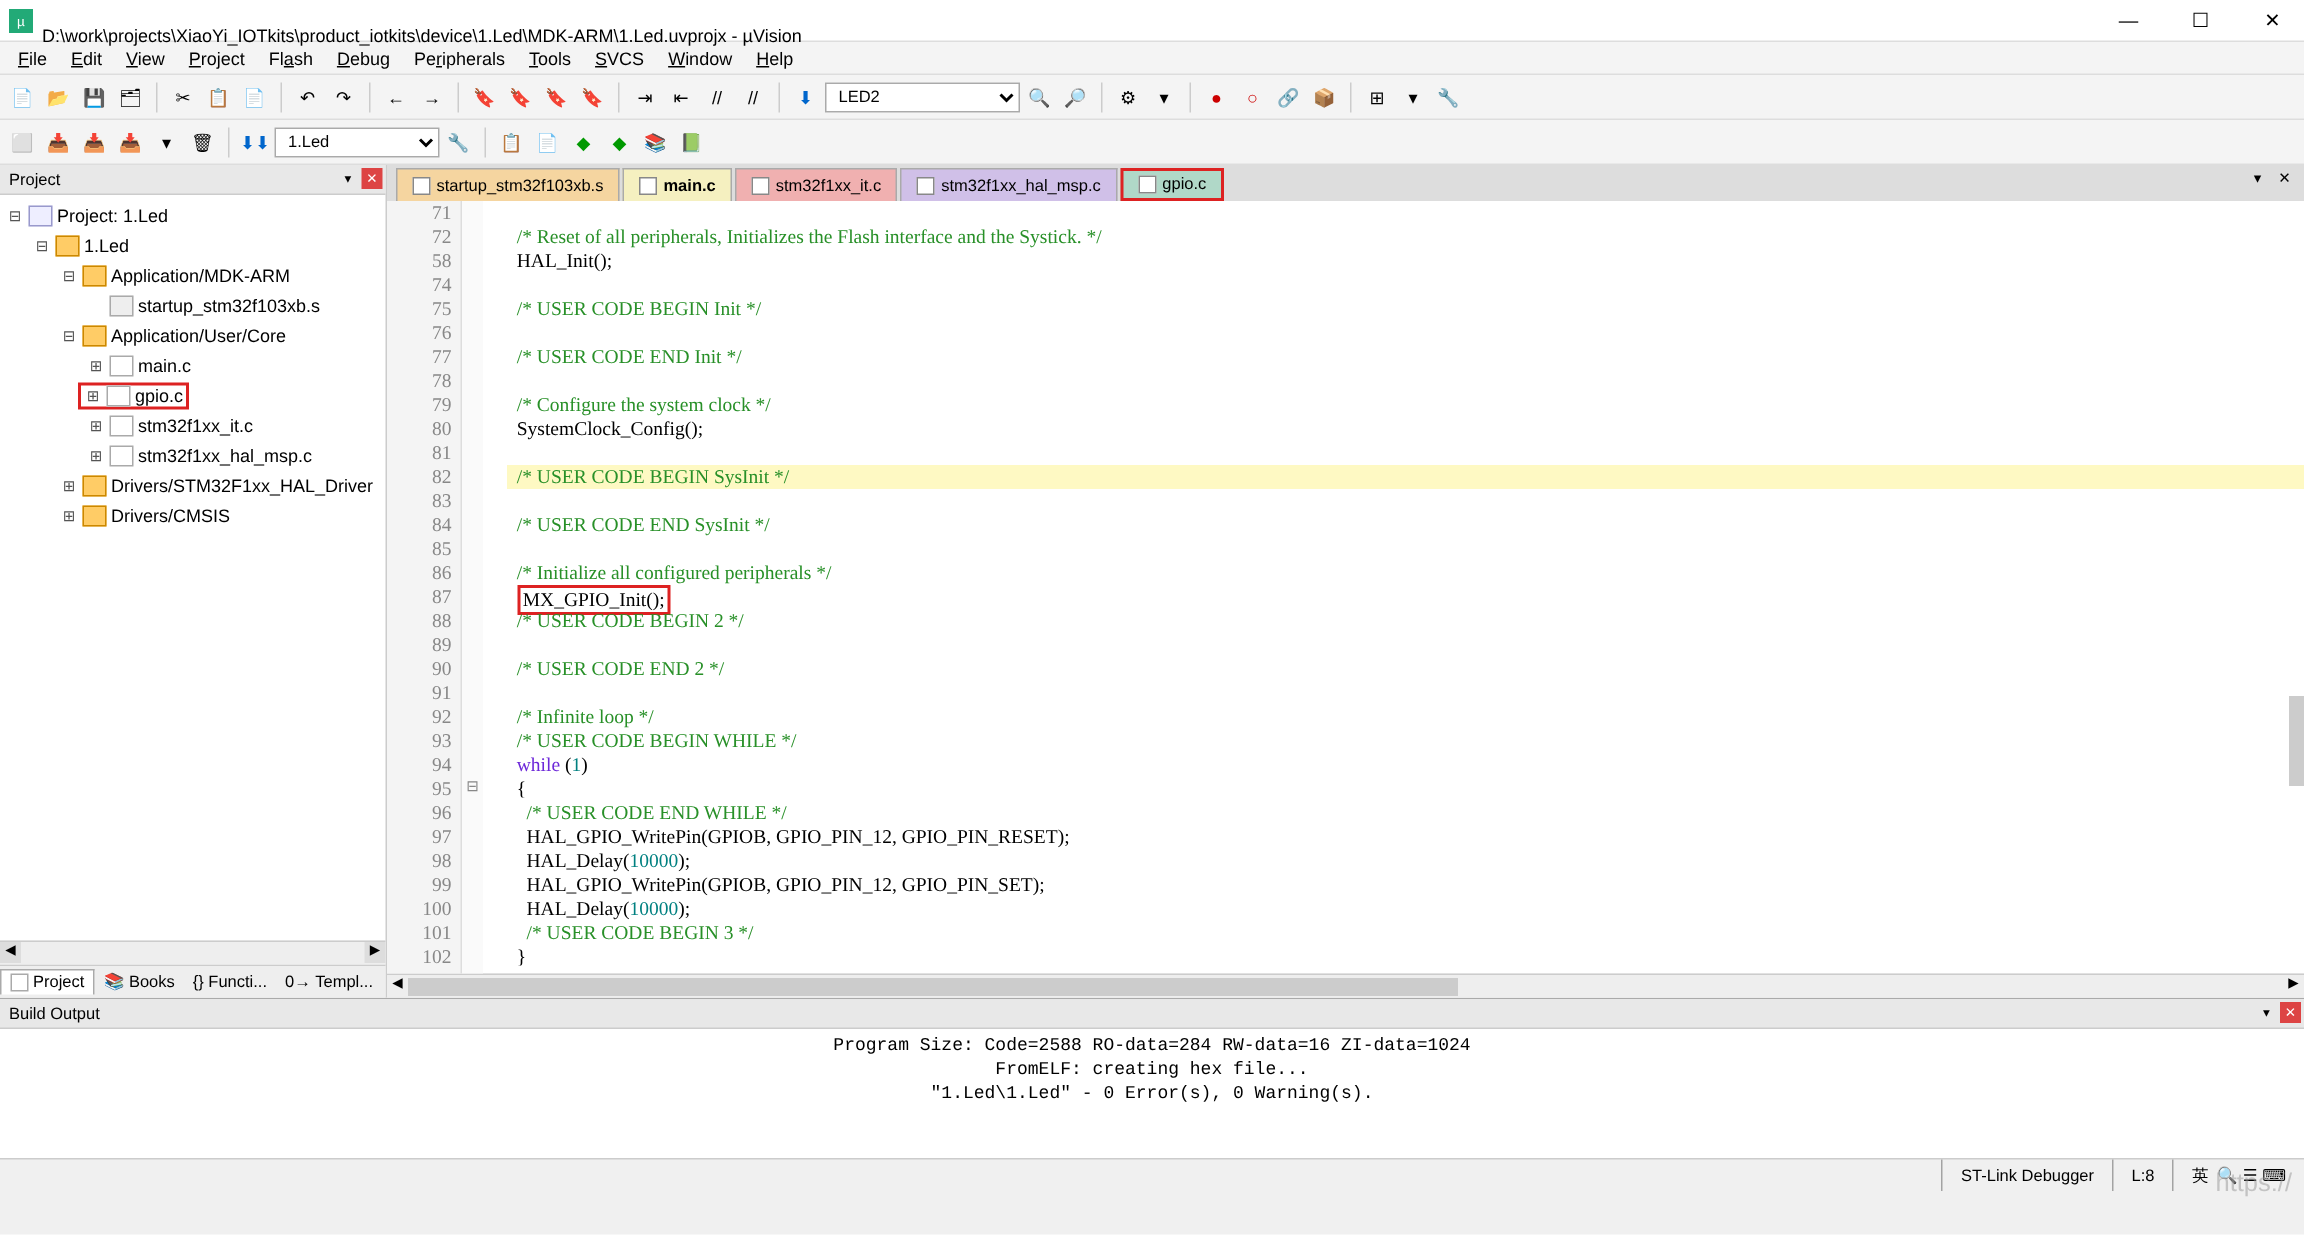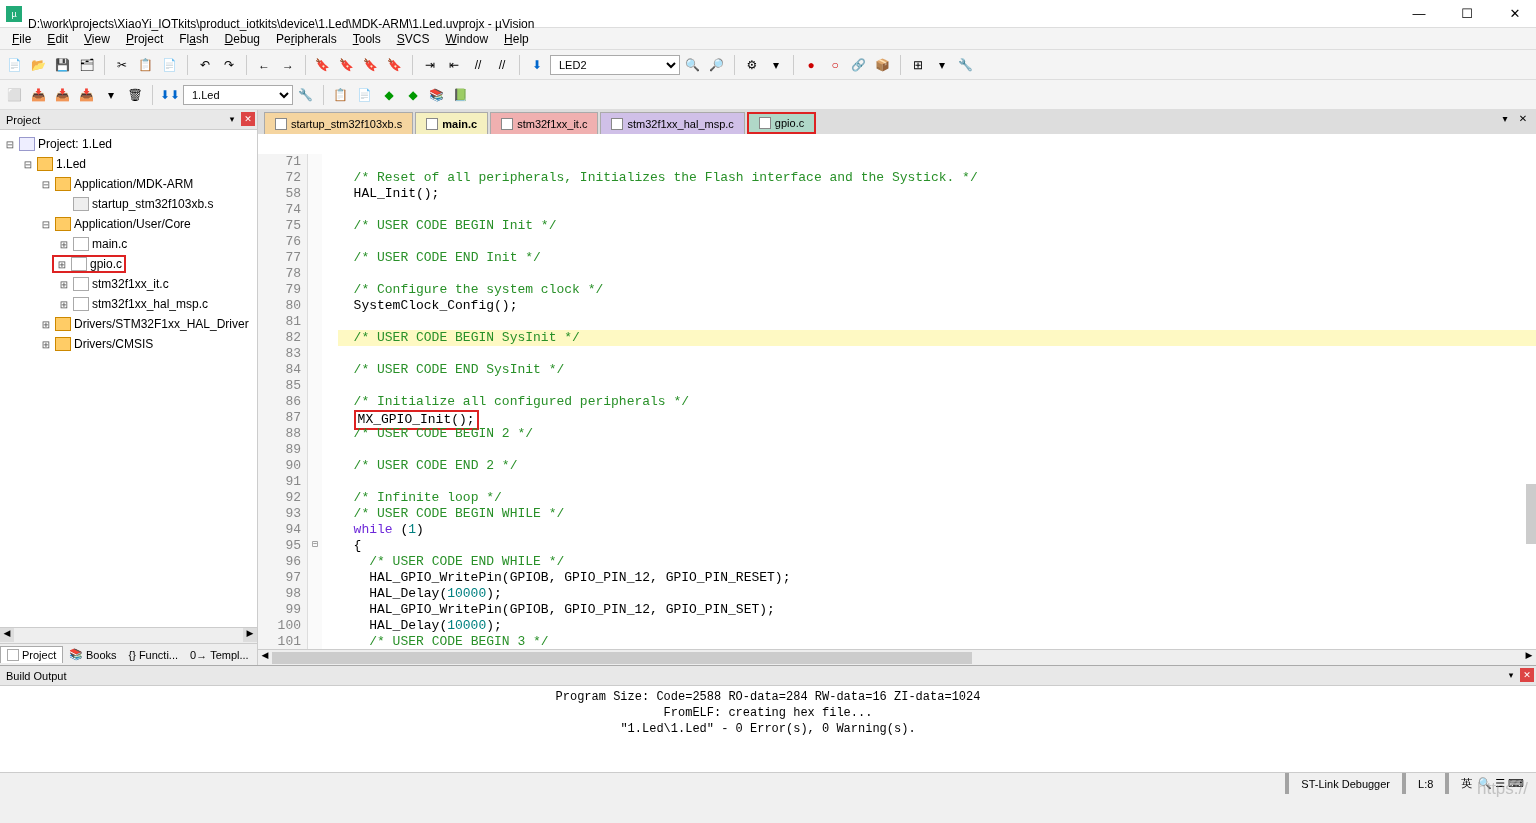--- a/index.html
+++ b/index.html
@@ -42,41 +42,41 @@
   .file-tabs { height: 24px; background: #ddd; display: flex; align-items: flex-end; padding-left: 6px; position: relative; }
   .ftab { height: 22px; padding: 0 10px; display: flex; align-items: center; gap: 4px; border: 1px solid #aaa; border-bottom: none; margin-right: 2px; cursor: pointer; font-size: 11px; }
   .ftab .ficon { width: 12px; height: 12px; background: #fff; border: 1px solid #888; }
   .ftab.c-orange { background: #f5d5a0; }
   .ftab.c-yellow { background: #f5f0c0; }
   .ftab.c-red { background: #f0b0b0; }
   .ftab.c-purple { background: #d0c0e8; }
   .ftab.c-teal-hl { background: #b0d8c8; border: 2px solid #d22; }
   .ftab-ctrl { position: absolute; right: 6px; top: 3px; display: flex; gap: 4px; }
   .ftab-ctrl div { width: 14px; height: 14px; cursor: pointer; text-align: center; font-size: 10px; }
-  .code-area { flex: 1; display: flex; overflow: auto; font-family: Liberation Mono, monospace; font-size: 13px; position: relative; margin-top: 20px; }
+  .code-area { flex: 1; display: flex; overflow: auto; font-family: Liberation Serif, serif; font-size: 13px; position: relative; }
   .gutter { width: 50px; background: #f4f4f4; text-align: right; padding-right: 6px; color: #888; border-right: 1px solid #ddd; }
   .gutter div, .code div { height: 16px; line-height: 16px; }
   .fold-col { width: 14px; background: #fafafa; }
   .fold-col div { height: 16px; text-align: center; color: #888; font-size: 10px; }
   .code { flex: 1; padding-left: 16px; white-space: pre; }
   .code .ln { height: 16px; line-height: 16px; }
   .code .hl-green { background: #fef9c3; }
   .c-comment { color: #289028; }
   .c-kw { color: #6d28d9; }
   .c-num { color: #008080; }
   .hl-box { border: 2px solid #d22; display: inline-block; padding: 0 2px; }
   .editor-scroll { height: 16px; background: #eee; border-top: 1px solid #ccc; position: relative; }
   .editor-scroll .thumb { position: absolute; left: 14px; width: 700px; height: 12px; top: 2px; background: #ccc; }
   .editor-scroll .lbtn, .editor-scroll .rbtn { position: absolute; top: 0; width: 14px; height: 14px; text-align: center; font-size: 9px; cursor: pointer; }
   .editor-scroll .lbtn { left: 0; } .editor-scroll .rbtn { right: 0; }
   .build-output { border-top: 1px solid #aaa; background: #fff; }
   .bo-body { font-family: Consolas, "Courier New", monospace; font-size: 12px; padding: 4px 6px; height: 86px; overflow: auto; }
   .bo-body div { height: 16px; white-space: pre; text-align: center; }
   .statusbar { height: 22px; background: #f0f0f0; border-top: 1px solid #ccc; display: flex; align-items: center; font-size: 11px; }
-  .statusbar .seg { padding: 0 12px; border-left: 4px solid #a3a3a3; height: 100%; display: flex; align-items: center; }
+  .statusbar .seg { padding: 0 12px; border-left: 1px solid #a3a3a3; height: 100%; display: flex; align-items: center; }
   .statusbar .spacer { flex: 1; }
   .watermark { position: absolute; right: 8px; bottom: 24px; font-size: 17px; color: rgba(150,150,150,0.5); }
   .right-stub { position: absolute; right: 0; top: 330px; width: 10px; height: 60px; background: #ccc; }
 </style>
 </head>
 <body>
 
 <div class="titlebar">
   <div class="icon">µ</div>
   <div class="title">D:\work\projects\XiaoYi_IOTkits\product_iotkits\device\1.Led\MDK-ARM\1.Led.uvprojx - µVision</div>

